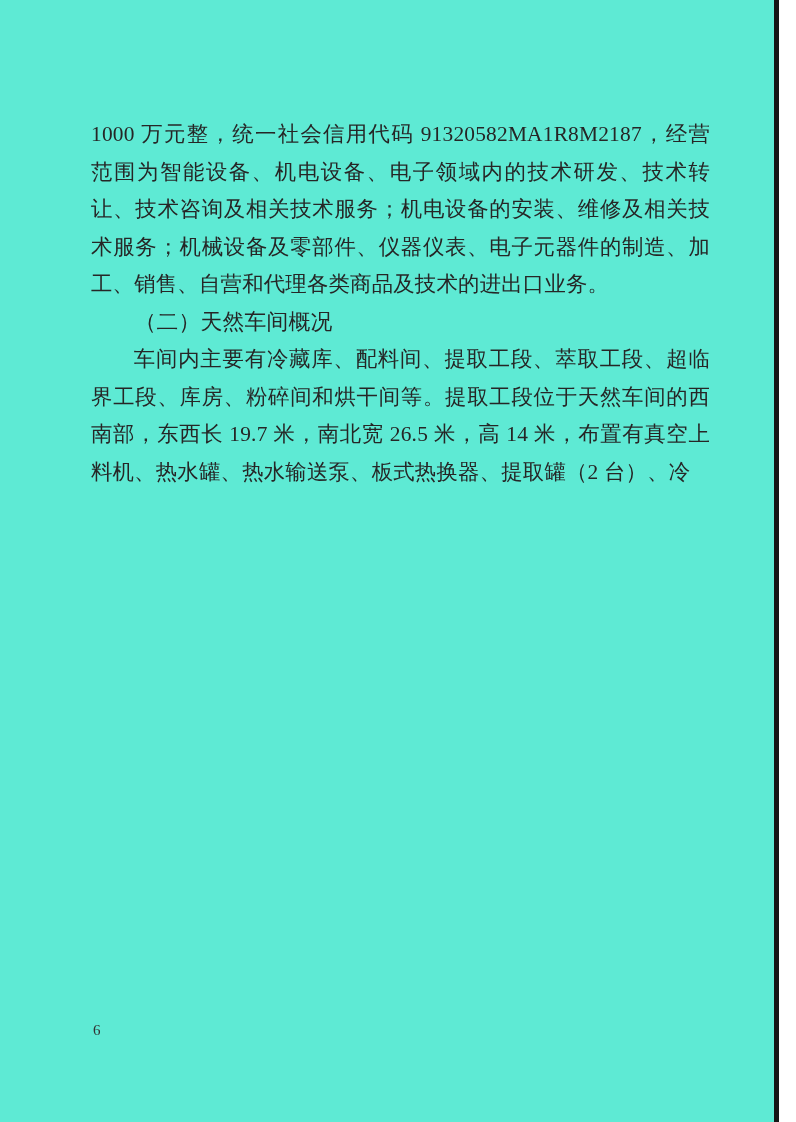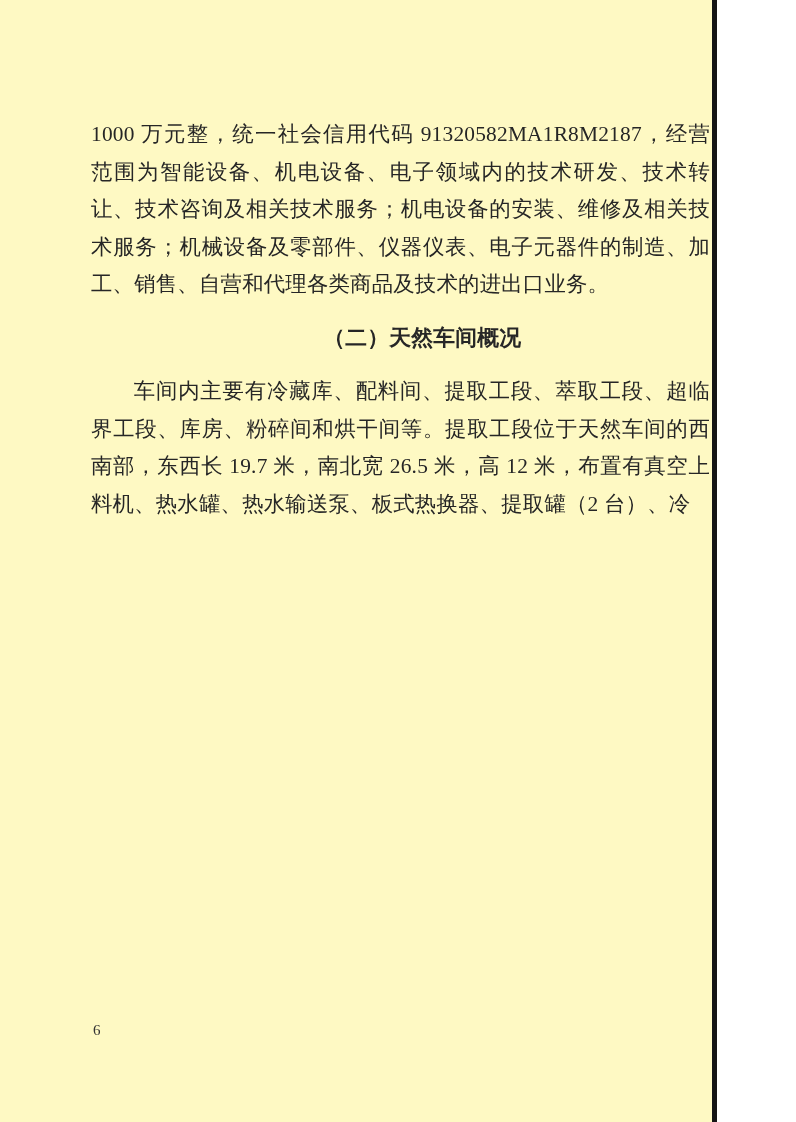--- a/index.html
+++ b/index.html
@@ -2,23 +2,23 @@
 <html lang="zh"><head>
 <meta charset="utf-8">
 <style>
   html, body {
     margin: 0;
     padding: 0;
     background: #ffffff;
   }
   .page {
     position: relative;
-    width: 717px;
+    width: 779px;
     height: 1122px;
-    background: #fef9c3;
+    background: #5eead4;
     overflow: hidden;
     font-family: "Liberation Serif", "DejaVu Serif", serif;
     color: #262626;
   }
   .content {
     position: absolute;
     left: 91px;
     top: 116px;
     width: 619px;
     font-size: 21.4px;
@@ -28,27 +28,27 @@
     letter-spacing: 0.2px;
   }
   .para {
     margin: 0;
     padding: 0;
   }
   .indent {
     text-indent: 2em;
   }
   .heading {
-    margin: 16px;
+    margin: 0;
     padding: 0;
     font-size: 21.8px;
     line-height: 37.5px;
-    font-weight: bold;
+    font-weight: normal;
     text-indent: 2em;
-    text-align: center;
+    text-align: left;
   }
   .page-number {
     position: absolute;
     left: 93px;
     top: 1020px;
     font-size: 15px;
     line-height: 20px;
     color: #333333;
   }
   .scan-edge-right {
@@ -61,20 +61,20 @@
   }
 </style>
 </head>
 <body>
 
 <div class="page">
 
   <div class="content">
     <p class="para">1000 万元整，统一社会信用代码 91320582MA1R8M2187，经营范围为智能设备、机电设备、电子领域内的技术研发、技术转让、技术咨询及相关技术服务；机电设备的安装、维修及相关技术服务；机械设备及零部件、仪器仪表、电子元器件的制造、加工、销售、自营和代理各类商品及技术的进出口业务。</p>
     <h2 class="heading">（二）天然车间概况</h2>
-    <p class="para indent">车间内主要有冷藏库、配料间、提取工段、萃取工段、超临界工段、库房、粉碎间和烘干间等。提取工段位于天然车间的西南部，东西长 19.7 米，南北宽 26.5 米，高 12 米，布置有真空上料机、热水罐、热水输送泵、板式热换器、提取罐（2 台）、冷</p>
+    <p class="para indent">车间内主要有冷藏库、配料间、提取工段、萃取工段、超临界工段、库房、粉碎间和烘干间等。提取工段位于天然车间的西南部，东西长 19.7 米，南北宽 26.5 米，高 14 米，布置有真空上料机、热水罐、热水输送泵、板式热换器、提取罐（2 台）、冷</p>
   </div>
 
   <div class="page-number">6</div>
 
   <div class="scan-edge-right"></div>
 
 </div>
 
 </body></html>

